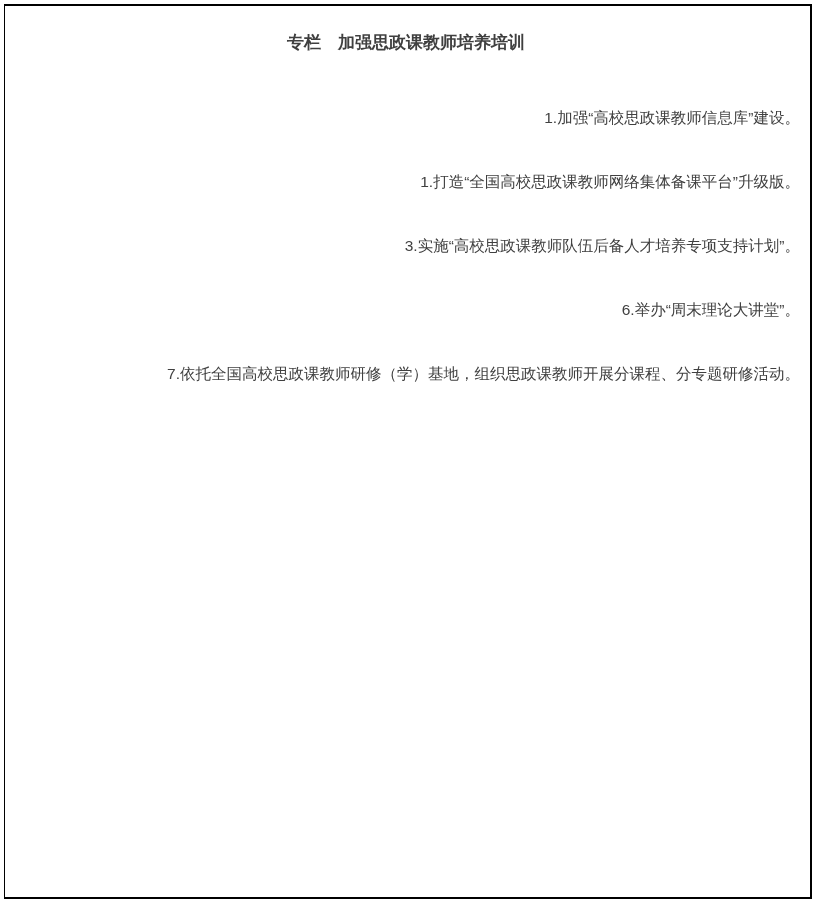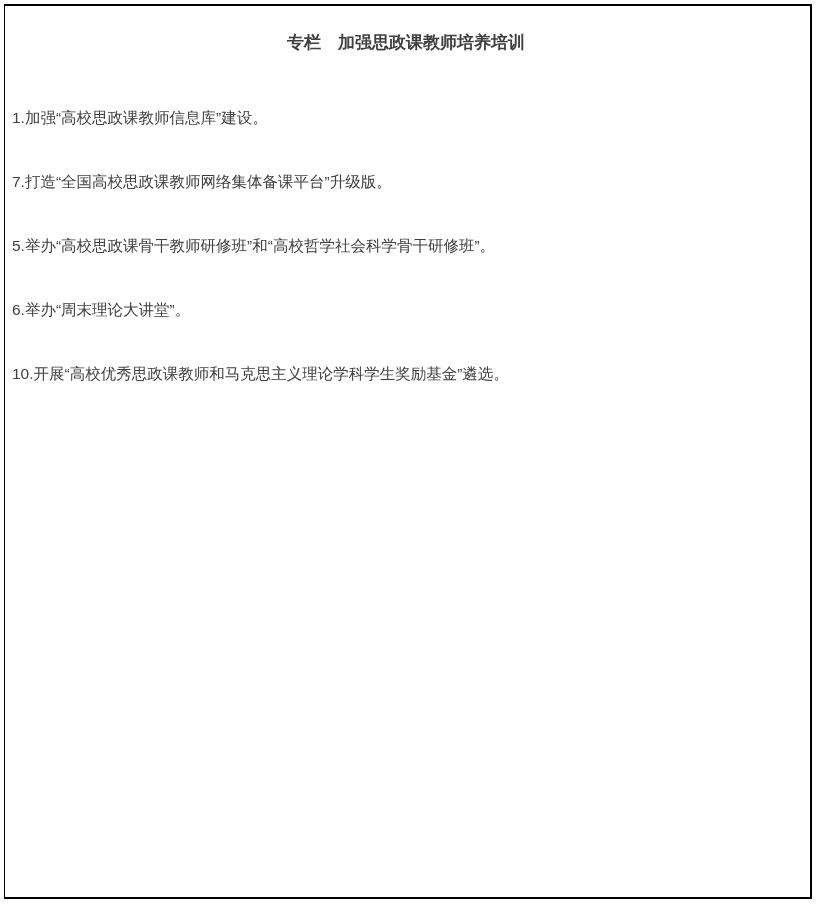--- a/index.html
+++ b/index.html
@@ -36,29 +36,29 @@
     font-size: 17px;
     font-weight: bold;
     color: #3f3f3f;
     line-height: 22px;
   }
   .panel-item {
     margin: 0 0 28px 0;
     font-size: 15.5px;
     line-height: 36px;
     color: #404040;
-    text-align: left;
+    text-align: right;
   }
 </style>
 </head>
 <body>
 
 <div class="page">
   <div class="panel">
     <h2 class="panel-title">专栏　加强思政课教师培养培训</h2>
 
     <p class="panel-item">1.加强“高校思政课教师信息库”建设。</p>
-    <p class="panel-item">7.打造“全国高校思政课教师网络集体备课平台”升级版。</p>
-    <p class="panel-item">5.举办“高校思政课骨干教师研修班”和“高校哲学社会科学骨干研修班”。</p>
+    <p class="panel-item">1.打造“全国高校思政课教师网络集体备课平台”升级版。</p>
+    <p class="panel-item">3.实施“高校思政课教师队伍后备人才培养专项支持计划”。</p>
     <p class="panel-item">6.举办“周末理论大讲堂”。</p>
-    <p class="panel-item">10.开展“高校优秀思政课教师和马克思主义理论学科学生奖励基金”遴选。</p>
+    <p class="panel-item">7.依托全国高校思政课教师研修（学）基地，组织思政课教师开展分课程、分专题研修活动。</p>
   </div>
 </div>
 
 </body></html>

